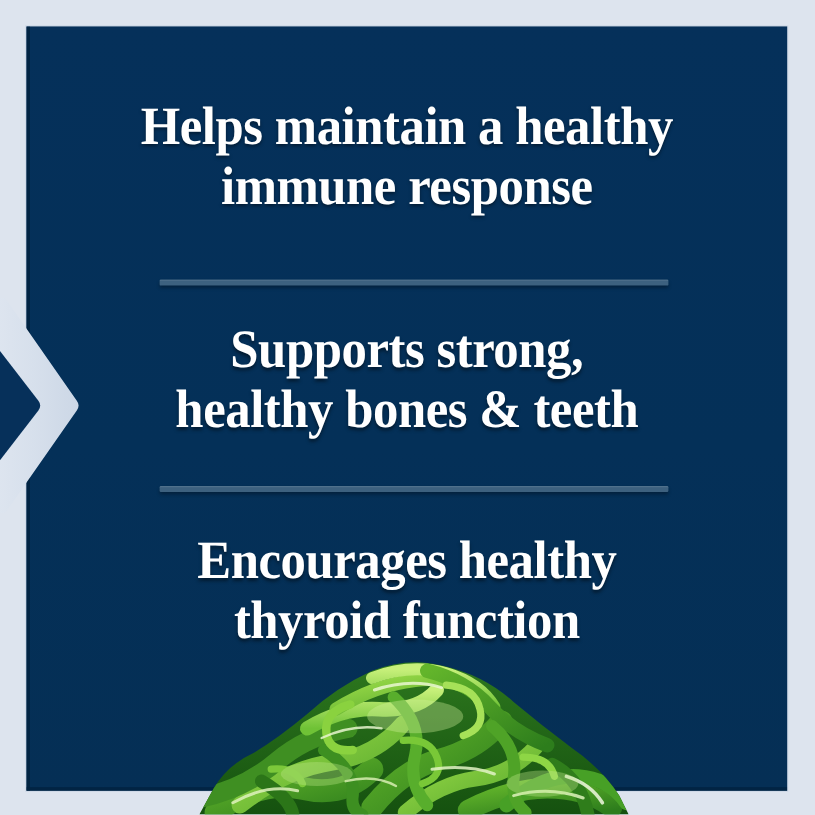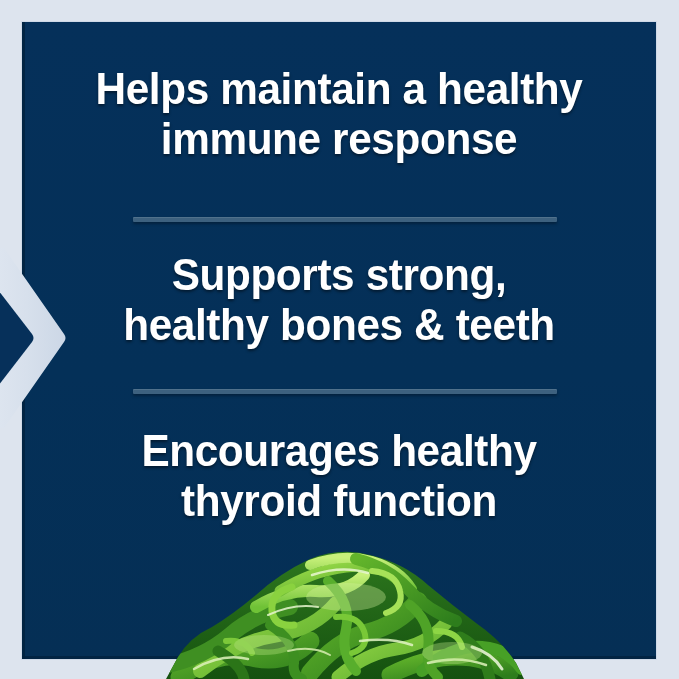--- a/index.html
+++ b/index.html
@@ -60,24 +60,25 @@
     width: 68px;
     height: 180px;
     z-index: 5;
     pointer-events: none;
   }
 
   
   #benefits {
     position: absolute;
     left: 22px;
-    top: 8px;
+    top: 24px;
     width: 634px;
     height: 637px;
     z-index: 4;
+    font-family: Liberation Serif, serif;
   }
 
   .benefit {
     position: absolute;
     left: 0;
     width: 634px;
     text-align: center;
     color: #ffffff;
     font-weight: bold;
     font-size: 45px;

